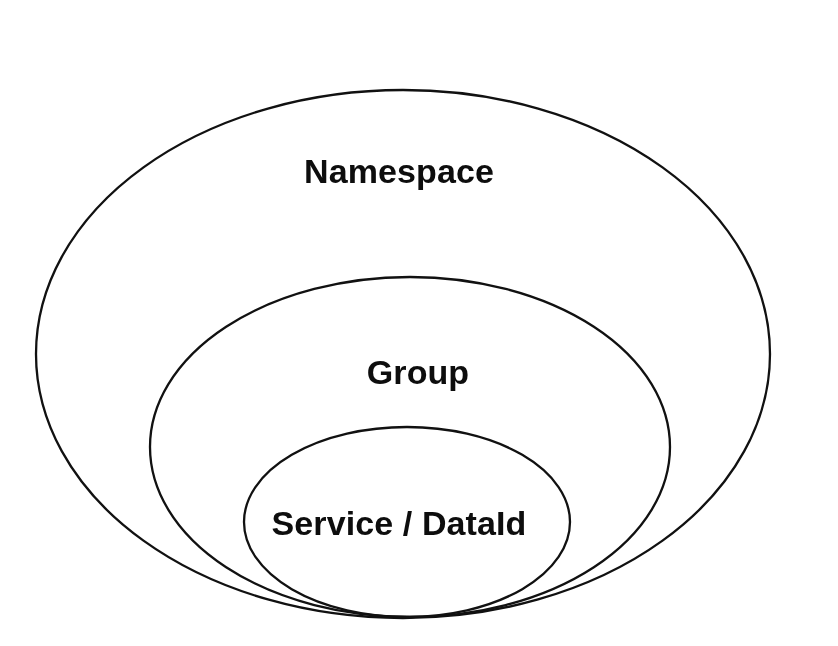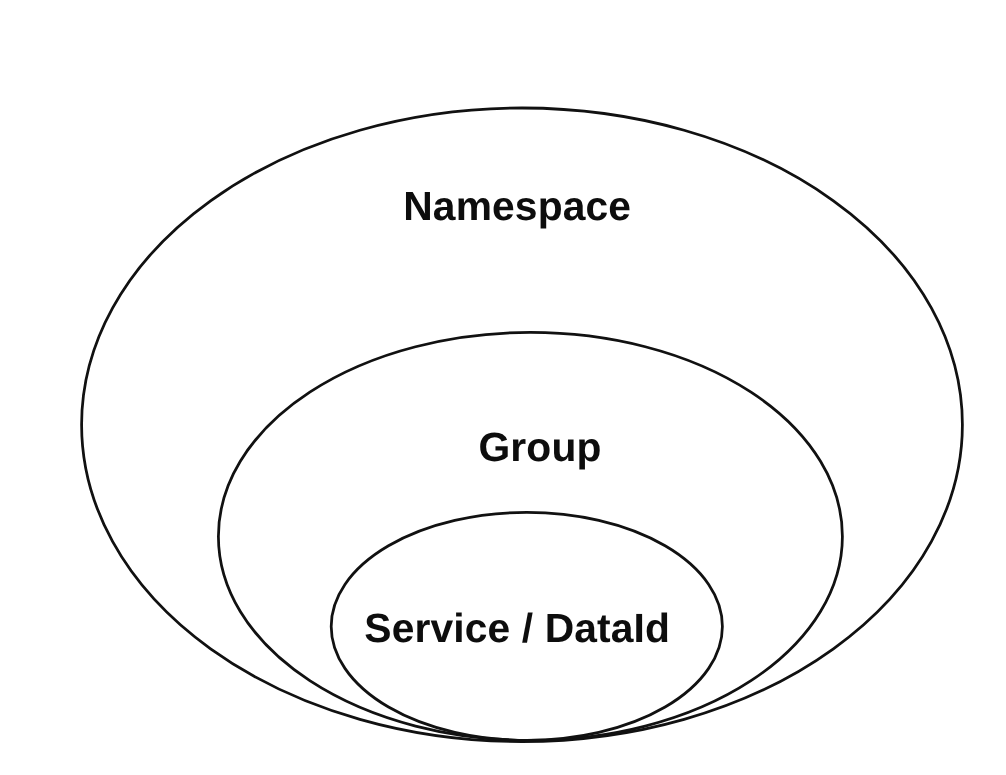--- a/index.html
+++ b/index.html
@@ -12,21 +12,20 @@
     width: 838px;
     height: 646px;
     overflow: hidden;
     font-family: "Liberation Sans", sans-serif;
   }
   #diagram-root {
     position: relative;
     width: 725px;
     height: 646px;
     background: #ffffff;
-    margin-left: 32px;
   }
   #venn-svg {
     position: absolute;
     top: 0;
     left: 0;
     width: 838px;
     height: 646px;
     display: block;
   }
   .ring-outline {

